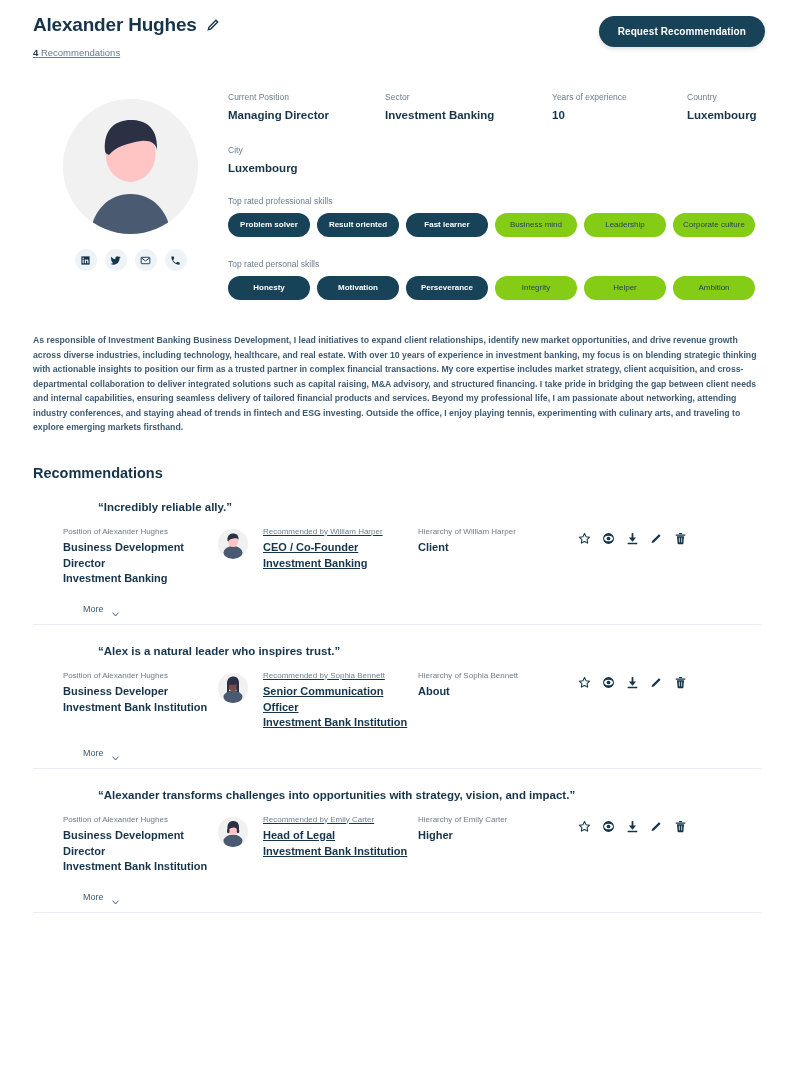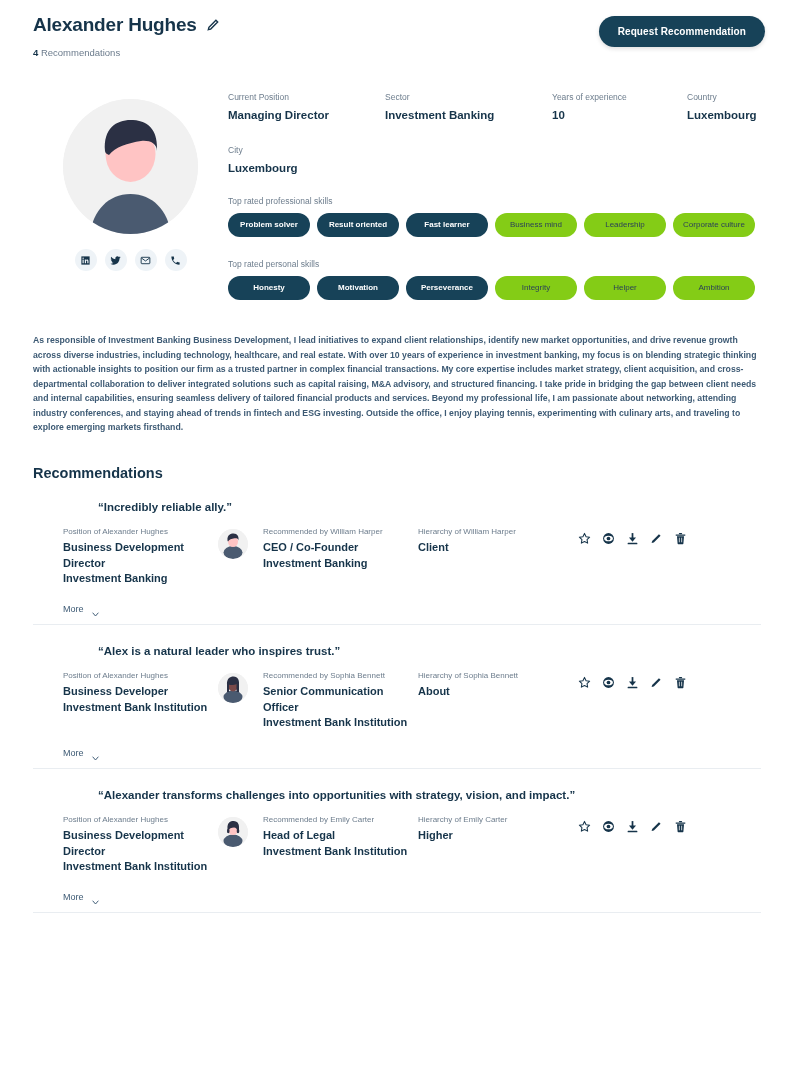--- a/index.html
+++ b/index.html
@@ -38,20 +38,21 @@
   .edit-pencil {
     display: inline-block;
     width: 14px;
     height: 14px;
     cursor: pointer;
   }
   .sub-count {
     margin-top: 11px;
     font-size: 9.5px;
     color: #6b7b8c;
+    text-decoration: underline;
   }
   .sub-count b { color: #16344a; font-weight: bold; }
 
   .request-btn {
     position: absolute;
     top: 16px;
     right: 29px;
     background: #174258;
     color: #ffffff;
     border: none;
@@ -212,21 +213,21 @@
     color: #16344a;
     margin-bottom: 13px;
     margin-left: 35px;
   }
   .rec-body {
     display: flex;
     align-items: flex-start;
   }
   .rec-col-position { width: 155px; flex: 0 0 155px; }
   .rec-col-avatar  { width: 45px;  flex: 0 0 45px; padding-top: 3px; }
-  .rec-col-by      { width: 155px; flex: 0 0 155px; }
+  .rec-col-by      { width: 155px; flex: 0 0 155px; text-decoration: underline; }
   .rec-col-hier    { width: 160px; flex: 0 0 160px; }
   .rec-col-actions { flex: 1; display: flex; gap: 11px; align-items: flex-start; padding-top: 5px; }
 
   .rec-label {
     font-size: 8px;
     color: #6d7d8d;
     line-height: 11.5px;
     margin-bottom: 3px;
   }
   .rec-value {
@@ -248,20 +249,21 @@
     height: 13px;
     cursor: pointer;
     display: block;
   }
   .more-row {
     margin-top: 17px;
     display: flex;
     align-items: flex-end;
     gap: 7px;
     cursor: pointer;
+    margin-left: 20px;
   }
   .more-text {
     font-size: 9px;
     color: #3d5a74;
   }
   .chev {
     width: 9px;
     height: 9px;
   }
   .last-card { border-bottom: 1px solid #e9edf1; }

